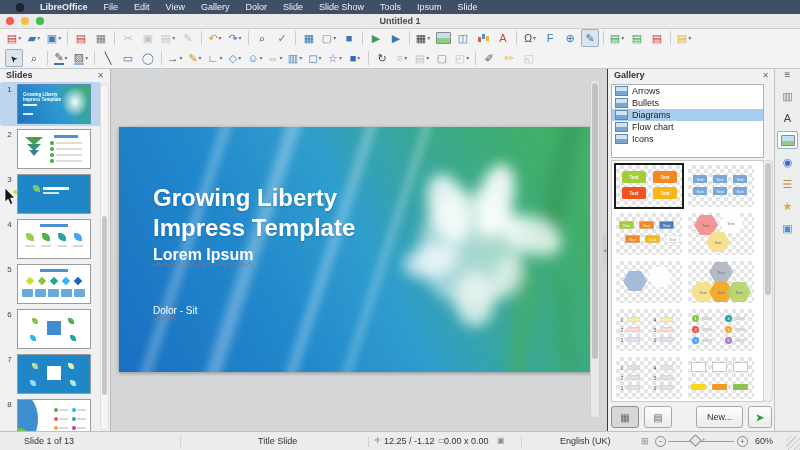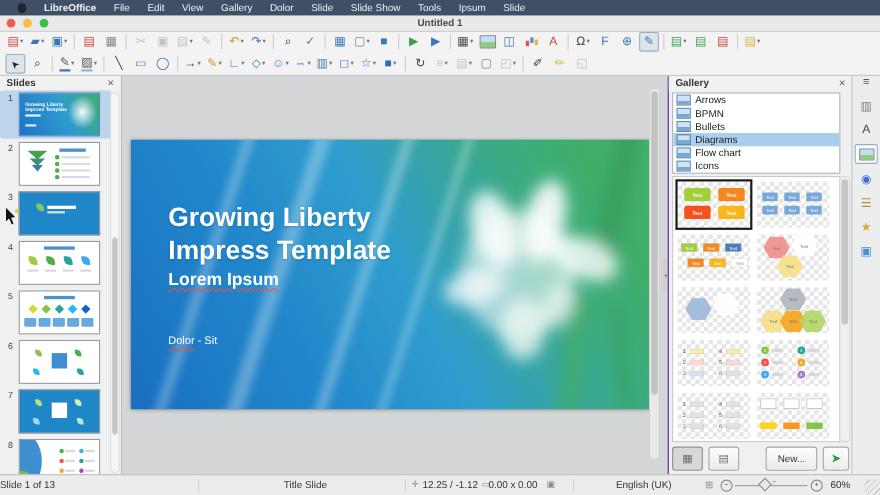--- a/index.html
+++ b/index.html
@@ -581,24 +581,20 @@
     <span>Gallery</span>
     <span class="panel-close">✕</span>
   </div>
   <div class="gal-list" id="gal-list">
       <div class="gal-row">
         <span class="gal-ico"></span>
         <span>Arrows</span>
       </div>
       <div class="gal-row">
         <span class="gal-ico"></span>
-        <span>BPMN</span>
-      </div>
-      <div class="gal-row">
-        <span class="gal-ico"></span>
         <span>Bullets</span>
       </div>
       <div class="gal-row sel">
         <span class="gal-ico"></span>
         <span>Diagrams</span>
       </div>
       <div class="gal-row">
         <span class="gal-ico"></span>
         <span>Flow chart</span>
       </div>
@@ -728,21 +724,21 @@
       <span class="ts-tab c-anim">
         <span class="g">★</span>
       </span>
       <span class="ts-tab c-master">
         <span class="g">▣</span>
       </span>
     </span>
 </div>
 
 <div class="statusbar">
-  <span style="left:0">Slide 1 of 13</span>
+  <span style="left:24px">Slide 1 of 13</span>
   <span class="sb-div" style="left:180px"></span>
   <span style="left:258px">Title Slide</span>
   <span class="sb-div" style="left:368px"></span>
   <span class="sbico" style="left:374px">✛</span>
   <span style="left:384px">12.25 / -1.12</span>
   <span class="sbico" style="left:438px">▭</span>
   <span style="left:444px">0.00 x 0.00</span>
   <span class="sbico" style="left:497px">▣</span>
   <span class="sb-div" style="left:521px"></span>
   <span style="left:560px">English (UK)</span>

